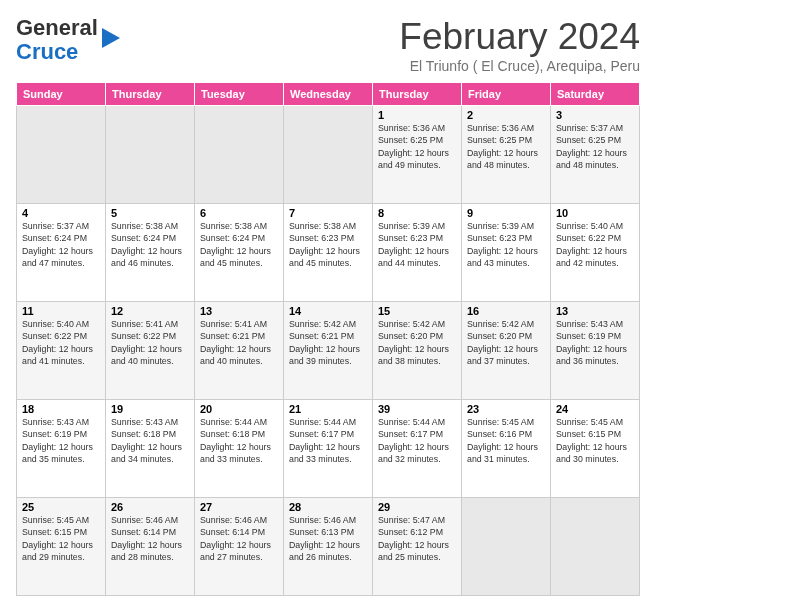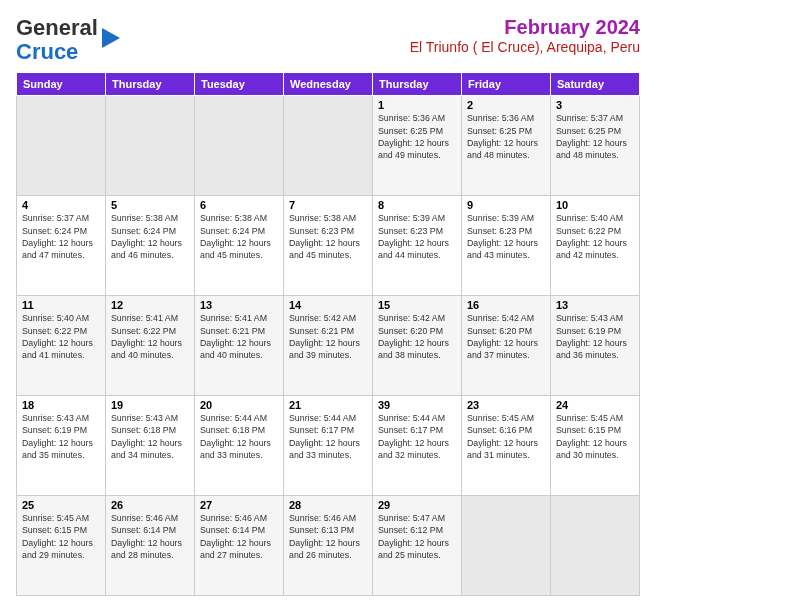--- a/index.html
+++ b/index.html
@@ -40,37 +40,37 @@
       border-top: 10px solid transparent;
       border-bottom: 10px solid transparent;
       border-left: 18px solid #1a6fc4;
       margin-left: 4px;
       margin-top: -4px;
     }
     .title-block {
       text-align: right;
     }
     .title-block h1 {
-      font-size: 20px;
-      font-weight: bold;
-      color: #a21caf;
+      font-size: 37px;
+      font-weight: normal;
+      color: #404040;
     }
     .title-block h2 {
       font-size: 14px;
       font-weight: normal;
-      color: #b91c1c;
+      color: #737373;
     }
     .calendar {
       width: 100%;
       border-collapse: collapse;
       flex: 1;
       font-size: 9.5px;
     }
     .calendar th {
-      background: #6d28d9;
+      background: #ec4899;
       color: #fff;
       text-align: left;
       padding: 5px 6px;
       font-size: 11px;
       border: 1px solid #fff;
     }
     .calendar td {
       vertical-align: top;
       border: 1px solid #ccc;
       padding: 3px 5px;

